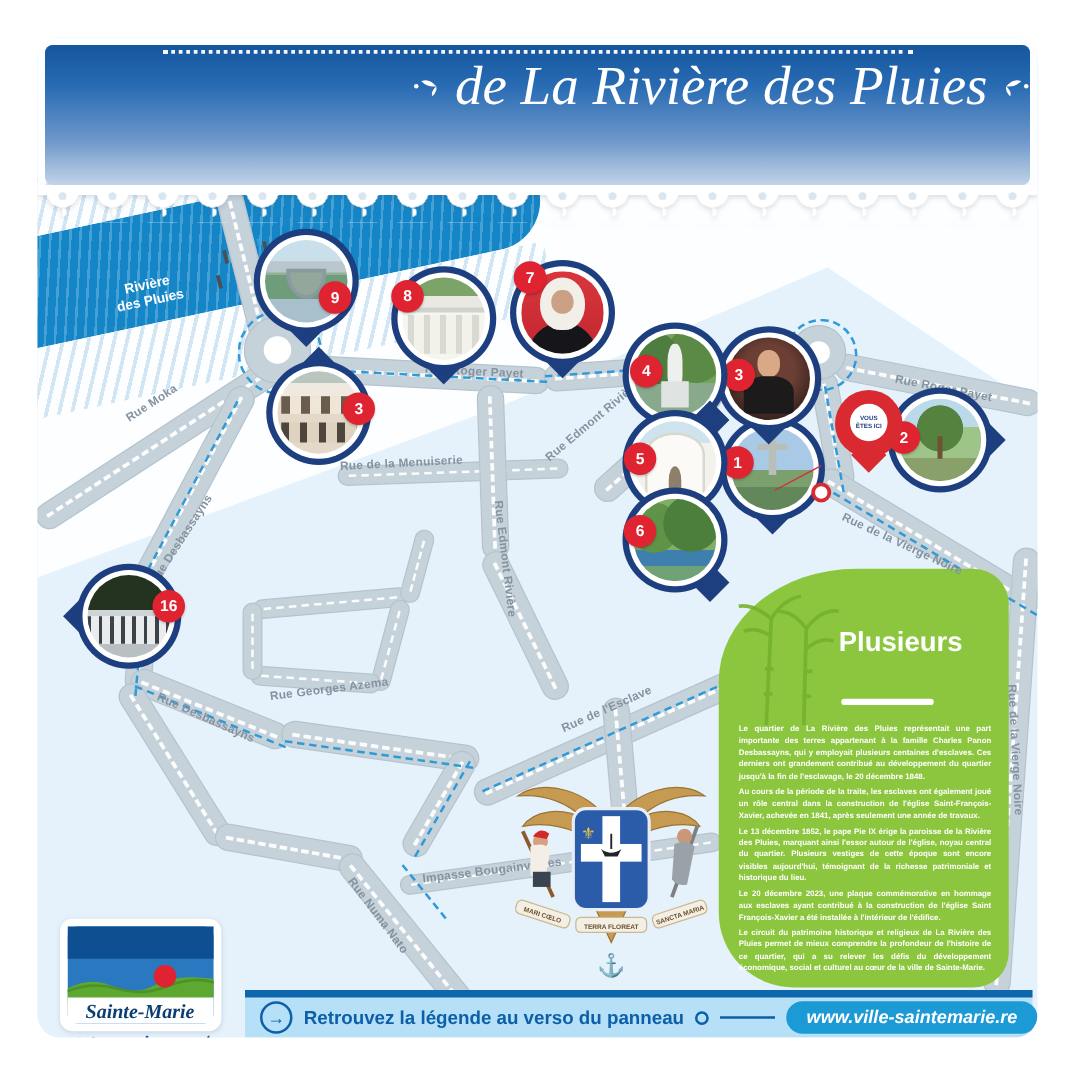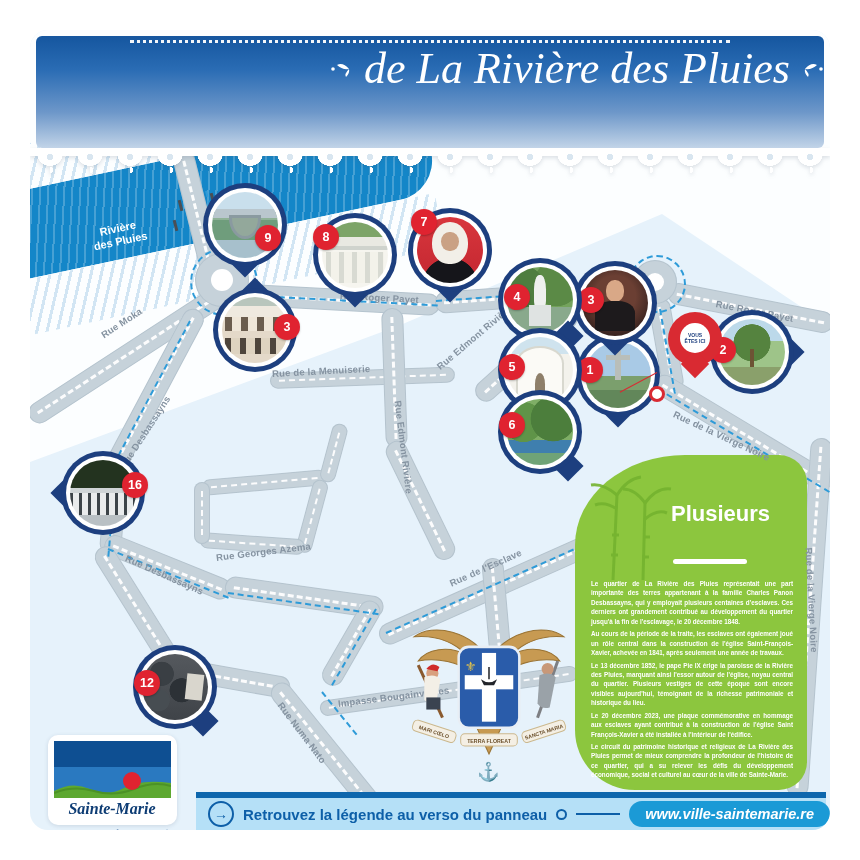--- a/index.html
+++ b/index.html
@@ -341,28 +341,20 @@
     <div class="badge" style="left:61px;top:26px;">3</div>
   </div>
   <div class="marker" style="left:31px;top:421px;">
     <div class="tail t-l"></div>
     <div class="mring">
         <div class="mwhite"></div>
       <div class="photo ph-gate"></div>
       </div>
     <div class="badge" style="left:61px;top:21px;">16</div>
   </div>
-  <div class="marker" style="left:103px;top:615px;">
-    <div class="tail t-br"></div>
-    <div class="mring">
-        <div class="mwhite"></div>
-      <div class="photo ph-stone"></div>
-      </div>
-    <div class="badge" style="left:1px;top:25px;">12</div>
-  </div>
 
   <div class="pin-line"></div>
   <div class="pin-ring"></div>
   <div class="pin">
     <div class="pin-body"></div>
     <div class="pin-tip"></div>
     <div class="pin-inner">VOUS ÊTES ICI</div>
   </div>
 
   <div class="lace"></div>

